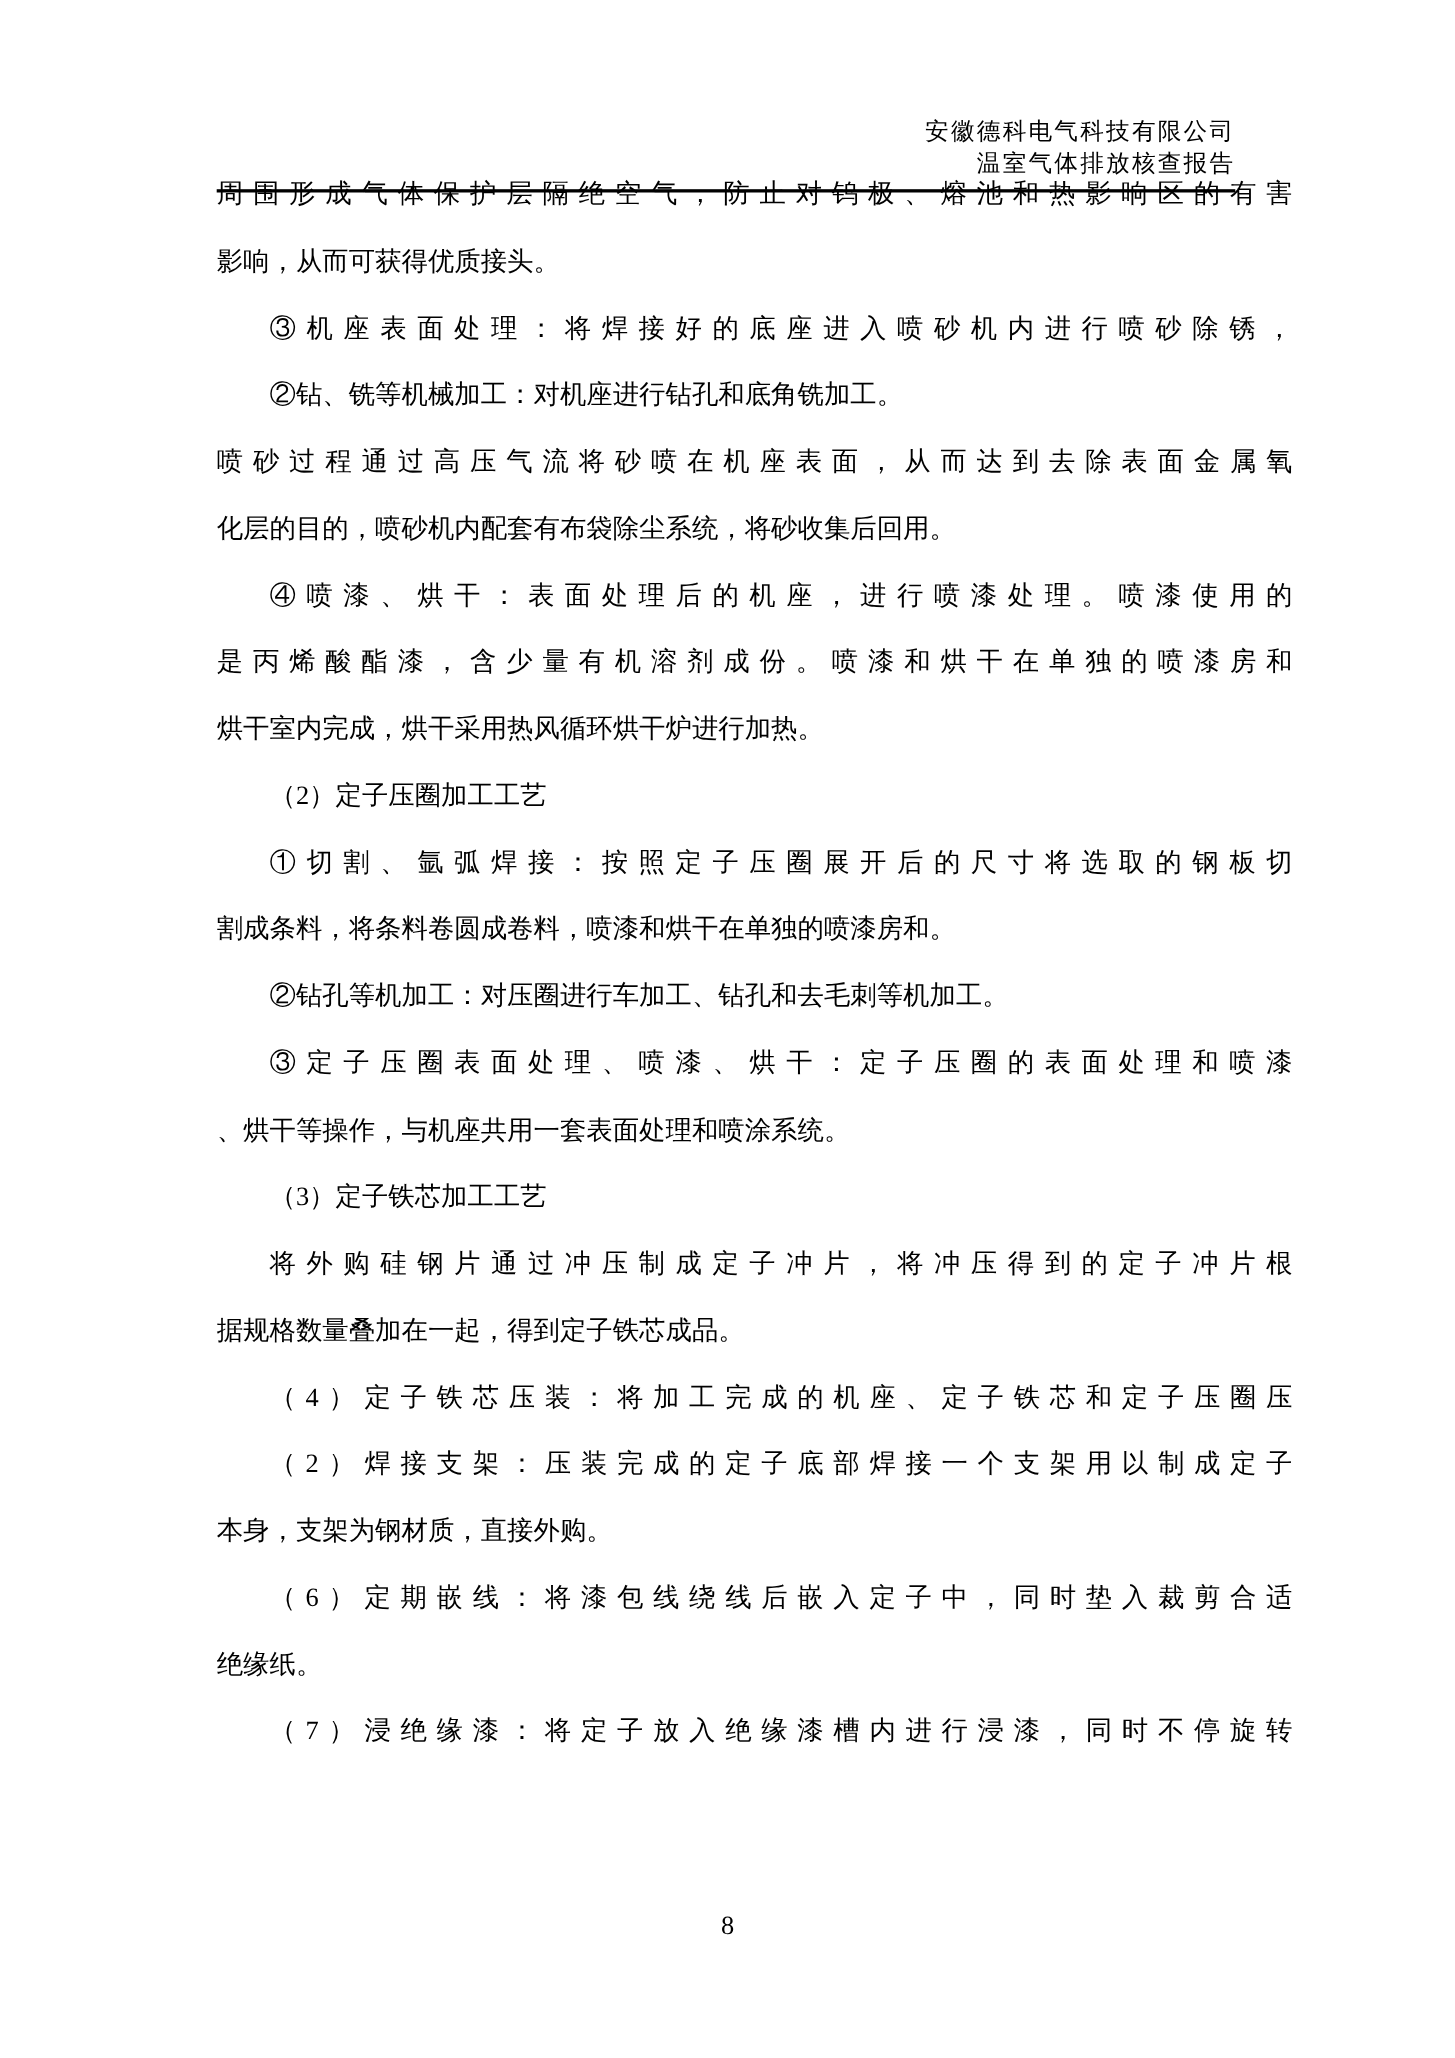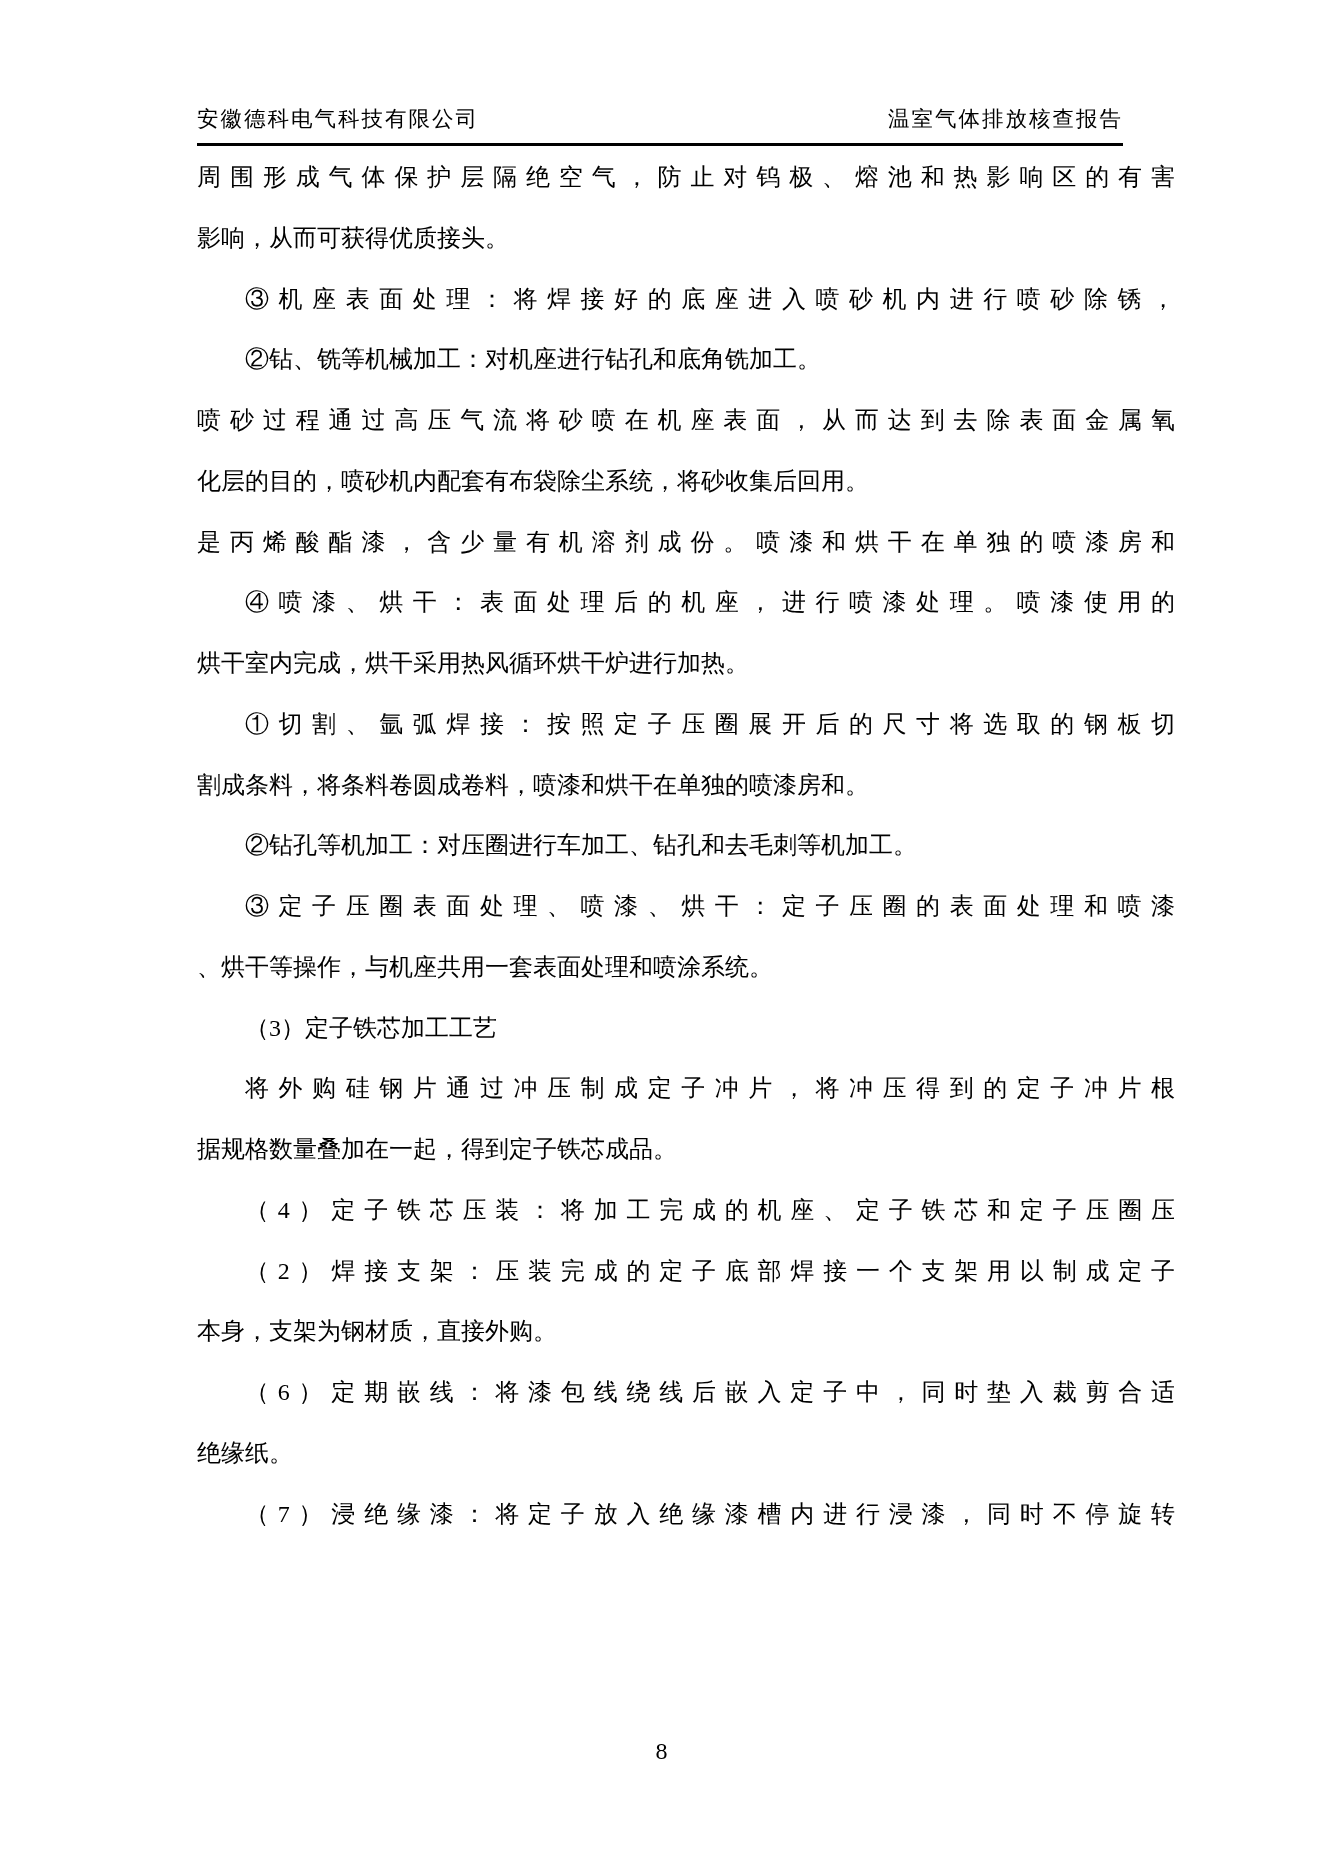--- a/index.html
+++ b/index.html
@@ -17,25 +17,27 @@
     color: #000000;
   }
   
   .header {
     position: absolute;
     left: 197px;
     top: 104px;
     width: 926px;
     display: flex;
     justify-content: space-between;
+    align-items: flex-end;
     font-size: 21.5px;
     letter-spacing: 2px;
     padding-bottom: 10px;
     border-bottom: 3.5px solid #000000;
     white-space: nowrap;
+    flex-direction: column;
   }
   
   .doc-body {
     position: absolute;
     left: 197px;
     top: 147px;
     width: 978px;
     font-size: 24px;
   }
   .line {
@@ -72,23 +74,24 @@
     <span>温室气体排放核查报告</span>
   </div>
 
   <div class="doc-body" id="body-lines">
       <div class="line justify">周围形成气体保护层隔绝空气，防止对钨极、熔池和热影响区的有害</div>
       <div class="line">影响，从而可获得优质接头。</div>
       <div class="line indent justify">③机座表面处理：将焊接好的底座进入喷砂机内进行喷砂除锈，</div>
       <div class="line indent">②钻、铣等机械加工：对机座进行钻孔和底角铣加工。</div>
       <div class="line justify">喷砂过程通过高压气流将砂喷在机座表面，从而达到去除表面金属氧</div>
       <div class="line">化层的目的，喷砂机内配套有布袋除尘系统，将砂收集后回用。</div>
+      <div class="line indent justify">④喷漆、烘干：表面处理后的机座，进行喷漆处理。喷漆使用的</div>
       <div class="line justify">是丙烯酸酯漆，含少量有机溶剂成份。喷漆和烘干在单独的喷漆房和</div>
-      <div class="line indent justify">④喷漆、烘干：表面处理后的机座，进行喷漆处理。喷漆使用的</div>
       <div class="line">烘干室内完成，烘干采用热风循环烘干炉进行加热。</div>
+      <div class="line indent">（2）定子压圈加工工艺</div>
       <div class="line indent justify">①切割、氩弧焊接：按照定子压圈展开后的尺寸将选取的钢板切</div>
       <div class="line">割成条料，将条料卷圆成卷料，喷漆和烘干在单独的喷漆房和。</div>
       <div class="line indent">②钻孔等机加工：对压圈进行车加工、钻孔和去毛刺等机加工。</div>
       <div class="line indent justify">③定子压圈表面处理、喷漆、烘干：定子压圈的表面处理和喷漆</div>
       <div class="line">、烘干等操作，与机座共用一套表面处理和喷涂系统。</div>
       <div class="line indent">（3）定子铁芯加工工艺</div>
       <div class="line indent justify">将外购硅钢片通过冲压制成定子冲片，将冲压得到的定子冲片根</div>
       <div class="line">据规格数量叠加在一起，得到定子铁芯成品。</div>
       <div class="line indent justify">（4）定子铁芯压装：将加工完成的机座、定子铁芯和定子压圈压</div>
       <div class="line indent justify">（2）焊接支架：压装完成的定子底部焊接一个支架用以制成定子</div>

